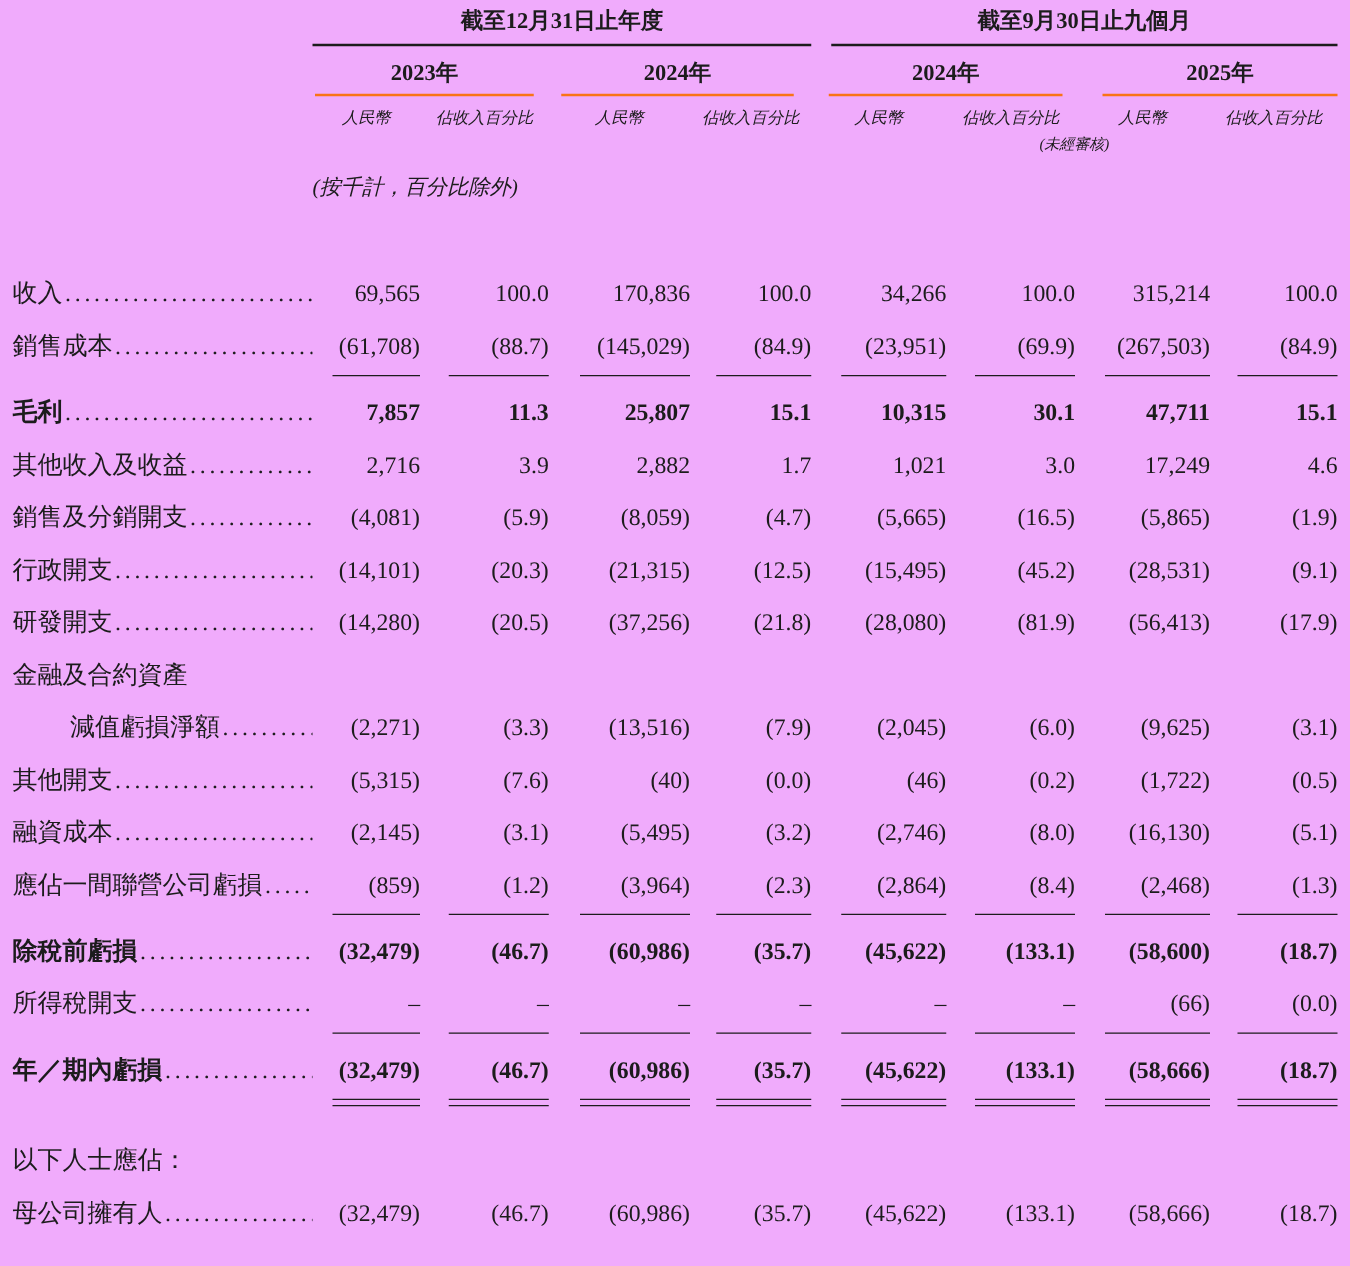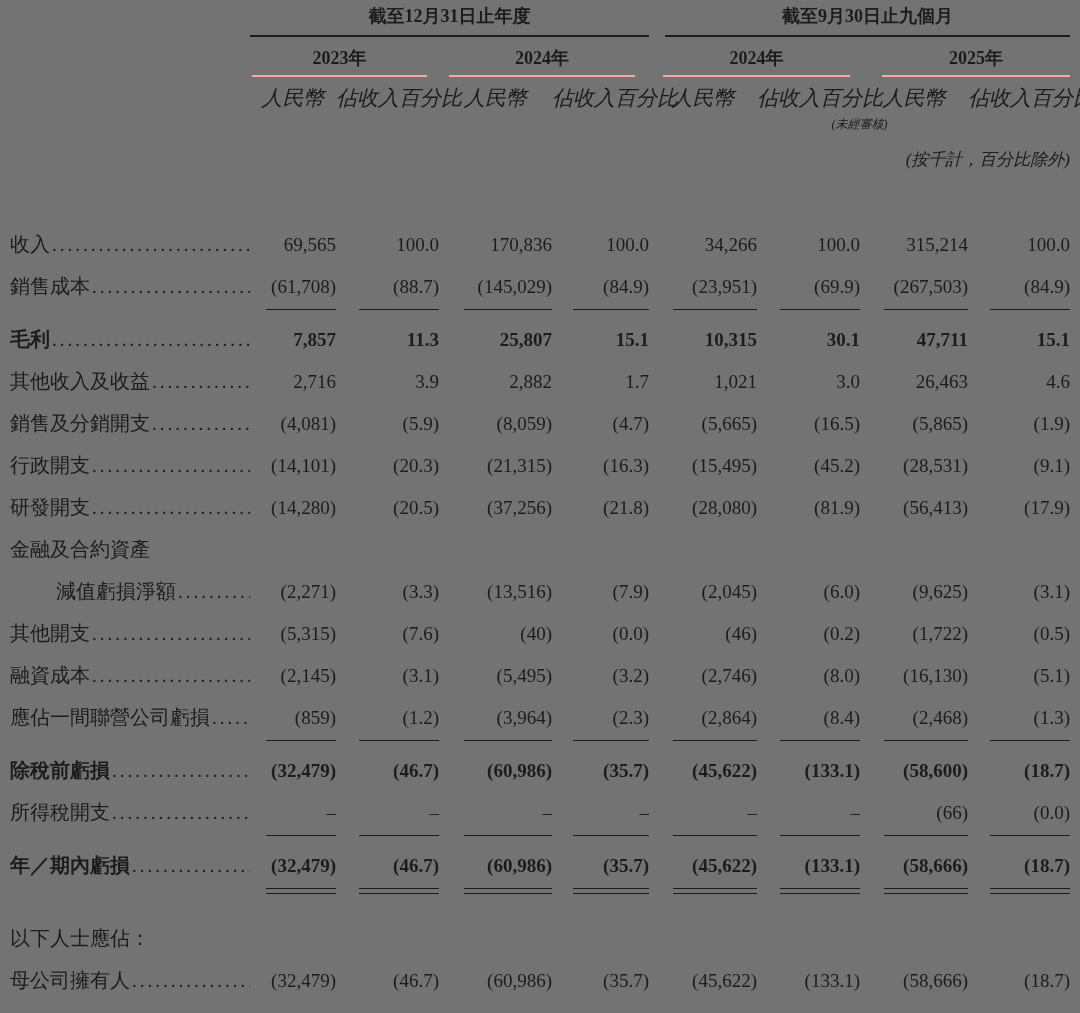--- a/index.html
+++ b/index.html
@@ -7,80 +7,80 @@
     padding: 0;
     background: #ffffff;
     color: #1c1c1c;
     font-family: "Liberation Serif", "DejaVu Serif", serif;
   }
   .sheet {
     width: 1060px;
     height: 999px;
     padding: 6px 10px 8px 10px;
     overflow: hidden;
-    background: #737373;
+    background: #f0abfc;
   }
   table {
     border-collapse: collapse;
     table-layout: fixed;
     width: 1060px;
   }
   td, th { padding: 0; vertical-align: bottom; font-weight: normal; }
 
   
   .group-cell .ghead {
     border-bottom: 2px solid #1c1c1c;
     text-align: center;
     font-weight: bold;
     font-size: 18px;
     padding-bottom: 7px;
     line-height: 1.2;
   }
   .group-cell.g2 .ghead { margin-left: 16px; text-align: center; }
   .year-cell .yhead {
-    border-bottom: 2px solid #fca5a5;
+    border-bottom: 2px solid #f97316;
     text-align: center;
     font-weight: bold;
     font-size: 18px;
     padding: 11px 0 6px 0;
     margin: 0 4px;
     line-height: 1.2;
   }
   .year-cell.ym1 .yhead { margin: 0 12px 0 2px; }
   .year-cell.ym2 .yhead { margin: 0 14px 0 10px; }
   .year-cell.ym3 .yhead { margin: 0 10px 0 14px; }
   .year-cell.ym4 .yhead { margin: 0 0 0 22px; }
 
   .unit {
     text-align: center;
     font-style: italic;
-    font-size: 21px;
+    font-size: 13px;
     padding-top: 9px;
     white-space: nowrap;
     line-height: 1.2;
   }
   .unaud {
     text-align: center;
     font-style: italic;
     font-size: 12px;
     padding-top: 6px;
     line-height: 1.2;
   }
   .note {
-    text-align: right;
+    text-align: left;
     font-style: italic;
     font-size: 17px;
     padding-top: 18px;
     padding-bottom: 52px;
     line-height: 1.2;
   }
 
   
   tr.data-row { height: 42px; }
-  tr.data-row.spaced { height: 57px; }
+  tr.data-row.spaced { height: 57px; font-family: Liberation Mono, monospace; }
   tr.data-row td { padding-bottom: 8px; }
   .lbl-cell {
     font-size: 20px;
     white-space: nowrap;
     overflow: hidden;
     padding-right: 5px;
     line-height: 1.15;
   }
   .lbl-cell.indent { padding-left: 46px; }
   .dots {
@@ -252,40 +252,40 @@
           <td class="num">15.1</td>
         </tr>
         <tr class="data-row">
     <td class="lbl-cell"><span class="lbl">其他收入及收益</span><span class="dots">............................................................</span></td>
   <td class="num">2,716</td>
           <td class="num">3.9</td>
           <td class="num">2,882</td>
           <td class="num">1.7</td>
           <td class="num">1,021</td>
           <td class="num">3.0</td>
-          <td class="num">26,463</td>
+          <td class="num">17,249</td>
           <td class="num">4.6</td>
         </tr>
         <tr class="data-row">
     <td class="lbl-cell"><span class="lbl">銷售及分銷開支</span><span class="dots">............................................................</span></td>
   <td class="num">(4,081)</td>
           <td class="num">(5.9)</td>
           <td class="num">(8,059)</td>
           <td class="num">(4.7)</td>
           <td class="num">(5,665)</td>
           <td class="num">(16.5)</td>
           <td class="num">(5,865)</td>
           <td class="num">(1.9)</td>
         </tr>
         <tr class="data-row">
     <td class="lbl-cell"><span class="lbl">行政開支</span><span class="dots">............................................................</span></td>
   <td class="num">(14,101)</td>
           <td class="num">(20.3)</td>
           <td class="num">(21,315)</td>
-          <td class="num">(16.3)</td>
+          <td class="num">(12.5)</td>
           <td class="num">(15,495)</td>
           <td class="num">(45.2)</td>
           <td class="num">(28,531)</td>
           <td class="num">(9.1)</td>
         </tr>
         <tr class="data-row">
     <td class="lbl-cell"><span class="lbl">研發開支</span><span class="dots">............................................................</span></td>
   <td class="num">(14,280)</td>
           <td class="num">(20.5)</td>
           <td class="num">(37,256)</td>

